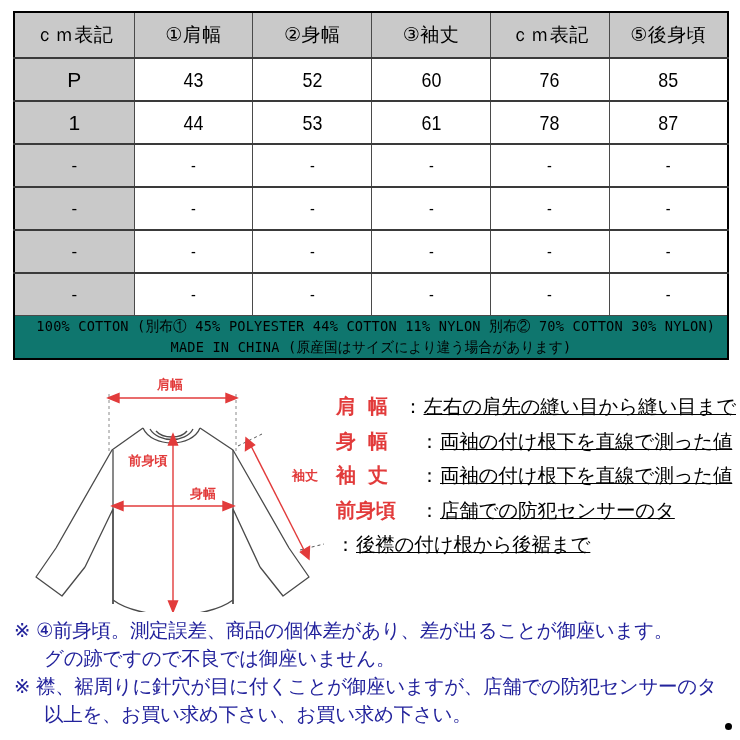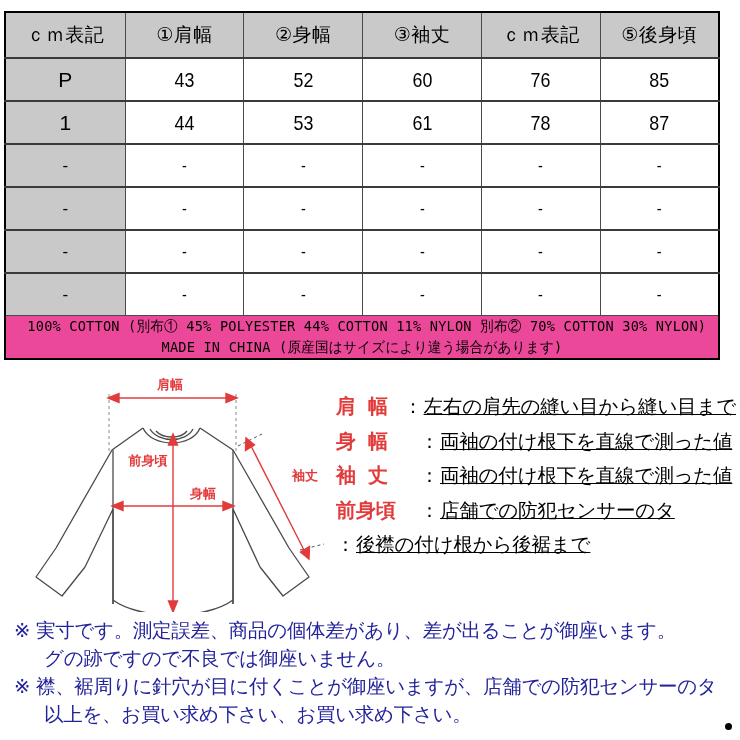--- a/index.html
+++ b/index.html
@@ -11,21 +11,21 @@
     width: 740px;
     height: 740px;
     position: relative;
     font-family: "Liberation Sans", "DejaVu Sans", sans-serif;
     overflow: hidden;
   }
 
   
   #size-table-wrap {
     position: absolute;
-    left: 4px;
+    left: 13px;
     top: 11px;
     width: 712px;
   }
   table.size-table {
     border-collapse: collapse;
     width: 714px;
     table-layout: fixed;
     border: 2px solid #000;
   }
   table.size-table td {
@@ -56,21 +56,21 @@
     height: 41px;
     font-size: 21px;
     font-family: "Liberation Sans Narrow", "Liberation Sans", sans-serif;
     transform: scaleX(0.85);
   }
   td.val span { display: inline-block; }
   td.dash { font-size: 17px; }
   tr.thick-top td { border-top: 2px solid #3a3a3a; }
 
   td.footnote {
-    background: #ec4899;
+    background: #0f766e;
     border-top: 2px solid #000;
     padding: 4px 0 6px 0;
     text-align: center;
     line-height: 1.45;
   }
   .fn-line {
     font-family: "Liberation Sans Narrow", "DejaVu Sans Mono", monospace;
     font-size: 14.5px;
     letter-spacing: 0.2px;
     color: #000;
@@ -324,19 +324,19 @@
     <span class="lg-colon">：</span>
     <span class="lg-desc">店舗での防犯センサーのタ</span>
   </div>
   <div class="legend-row">
     <span class="lg-colon">：</span>
     <span class="lg-desc">後襟の付け根から後裾まで</span>
   </div>
 </div>
 
 <div id="notes">
-  <div class="note-line">※ 実寸です。測定誤差、商品の個体差があり、差が出ることが御座います。</div>
+  <div class="note-line">※ ④前身頃。測定誤差、商品の個体差があり、差が出ることが御座います。</div>
   <div class="note-line indent">グの跡ですので不良では御座いません。</div>
   <div class="note-line">※ 襟、裾周りに針穴が目に付くことが御座いますが、店舗での防犯センサーのタ</div>
   <div class="note-line indent">以上を、お買い求め下さい、お買い求め下さい。</div>
 </div>
 
 <div id="corner-dot"></div>
 
 </body></html>

